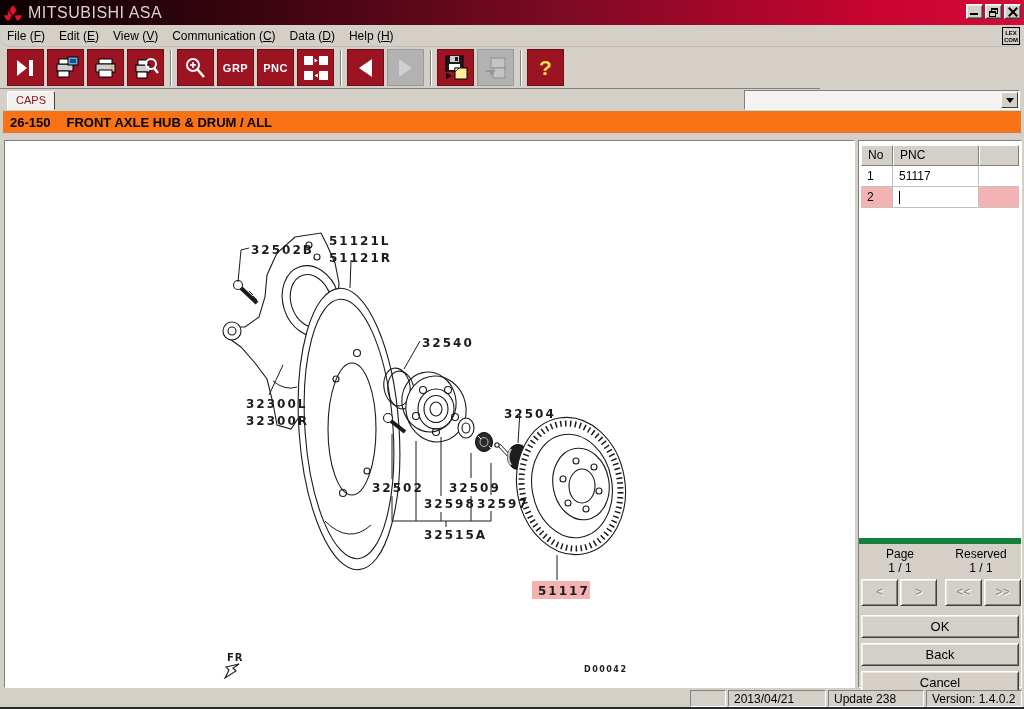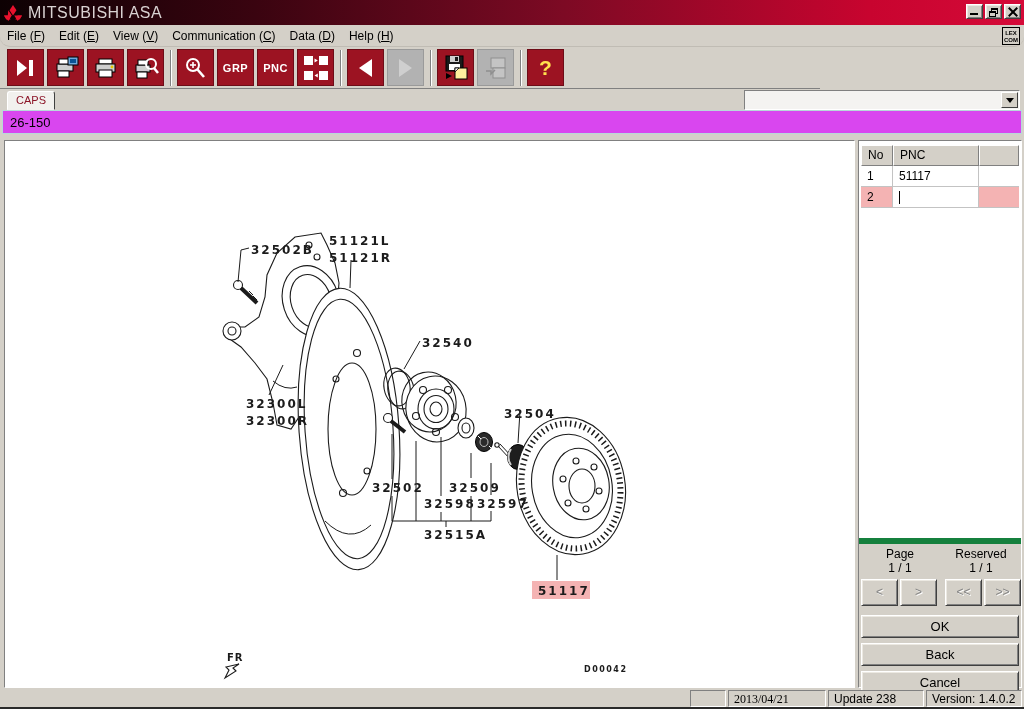--- a/index.html
+++ b/index.html
@@ -43,21 +43,21 @@
   .tri-right-dis { width:0; height:0; border-top:9px solid transparent; border-bottom:9px solid transparent; border-left:13px solid #cfcfcf; }
 
   
   .tabrow { position:absolute; left:0; top:89px; width:1024px; height:21px; background:#d4d0c8; }
   .tab-caps { position:absolute; left:7px; top:2px; width:48px; height:19px; background:#f2f1ee; border:1px solid; border-color:#ffffff #404040 #f2f1ee #ffffff; border-radius:3px 3px 0 0; font-size:11px; color:#8c1528; text-align:center; line-height:17px; }
   .selector { position:absolute; right:4px; top:1px; width:276px; height:20px; background:#f4f3f1; border:1px solid; border-color:#808080 #fff #fff #808080; font-size:12px; line-height:18px; padding-left:4px; white-space:pre; }
   .selector .drop { position:absolute; right:1px; top:1px; width:17px; height:16px; background:#d4d0c8; border:1px solid; border-color:#fff #404040 #404040 #fff; display:flex; align-items:center; justify-content:center; }
   .selector .drop i { width:0; height:0; border-left:4px solid transparent; border-right:4px solid transparent; border-top:5px solid #000; display:block; }
 
   
-  .cyanbar { position:absolute; left:2px; top:110px; width:1020px; height:24px; background:#d946ef; border:1px solid #b8d8da; font-size:13px; color:#000; display:flex; align-items:center; padding-left:7px; }
+  .cyanbar { position:absolute; left:2px; top:110px; width:1020px; height:24px; background:#f97316; border:1px solid #b8d8da; font-size:13px; color:#000; display:flex; align-items:center; padding-left:7px;font-weight:bold; }
   .cyanbar .code { margin-right:16px; }
 
   
   .diagram-panel { position:absolute; left:4px; top:140px; width:851px; height:548px; background:#ffffff; border:1px solid; border-color:#808080 #ffffff #ffffff #808080; }
   svg text.plabel { font-family:"DejaVu Sans", sans-serif; font-size:12px; font-weight:bold; letter-spacing:2px; fill:#1b1b1b; }
   svg text.small { font-family:"DejaVu Sans", sans-serif; font-size:8px; font-weight:bold; letter-spacing:1.5px; fill:#1b1b1b; }
   svg text.fr { font-family:"DejaVu Sans", sans-serif; font-size:10px; font-weight:bold; letter-spacing:1px; fill:#1b1b1b; }
   svg .ln { stroke:#1b1b1b; stroke-width:1; fill:none; }
   svg .shape { stroke:#1b1b1b; stroke-width:1.1; fill:#ffffff; }
   svg .shape-n { stroke:#1b1b1b; stroke-width:1.1; fill:none; }
@@ -221,20 +221,21 @@
 <div class="tabrow">
   <div class="tab-caps">CAPS</div>
   <div class="selector">
     <span>PASSENGER CAR(A)   2010-01-29</span>
     <span class="drop"><i></i></span>
   </div>
 </div>
 
 <div class="cyanbar">
   <span class="code">26-150</span>
+  <span>FRONT AXLE HUB &amp; DRUM / ALL</span>
 </div>
 
 <div class="diagram-panel">
 <svg width="847" height="544" viewBox="0 0 847 544">
 
   <path class="shape" d="M290,96 L316,92 L322,104 L330,122 L334,142 L332,166 L324,196 L312,226 L300,252 L294,276 L286,288 L272,284 L268,262 L262,238 L250,222 L236,206 L222,196 L226,186 L240,186 L254,176 L260,156 L262,134 L272,112 Z"></path>
   <ellipse class="shape-n" cx="306" cy="160" rx="28" ry="36" transform="rotate(-18 306 160)"></ellipse>
   <ellipse class="shape-n" cx="306" cy="160" rx="20" ry="27" transform="rotate(-18 306 160)"></ellipse>
   <circle class="shape-n" cx="304" cy="104" r="3"></circle>
       <circle class="shape-n" cx="312" cy="116" r="3"></circle>
@@ -372,17 +373,17 @@
     <div class="navbtn raised disabled-text" style="left:86px;">&lt;&lt;</div>
     <div class="navbtn raised disabled-text" style="left:125px;">&gt;&gt;</div>
     <div class="rp-btn raised" style="top:71px;">OK</div>
     <div class="rp-btn raised" style="top:99px;">Back</div>
     <div class="rp-btn raised" style="top:127px;">Cancel</div>
   </div>
 </div>
 
 <div class="statusbar">
   <div class="sb-seg" style="left:690px; width:36px;"></div>
-  <div class="sb-seg" style="left:728px; width:98px;font-family:Liberation Serif, serif;">2013/04/21</div>
+  <div class="sb-seg" style="left:728px; width:98px;">2013/04/21</div>
   <div class="sb-seg" style="left:828px; width:96px;">Update 238</div>
   <div class="sb-seg" style="left:926px; width:96px;">Version: 1.4.0.2</div>
 </div>
 <div class="bottomline"></div>
 
 </body></html>

